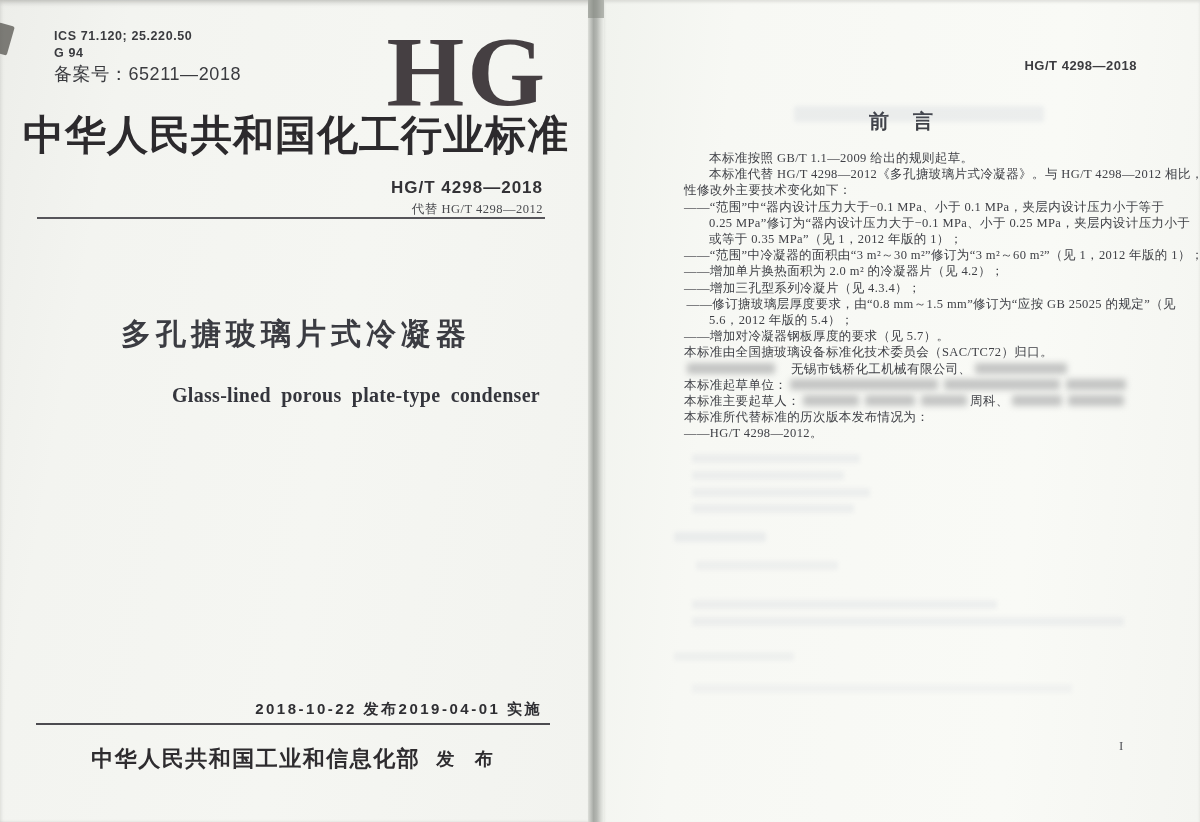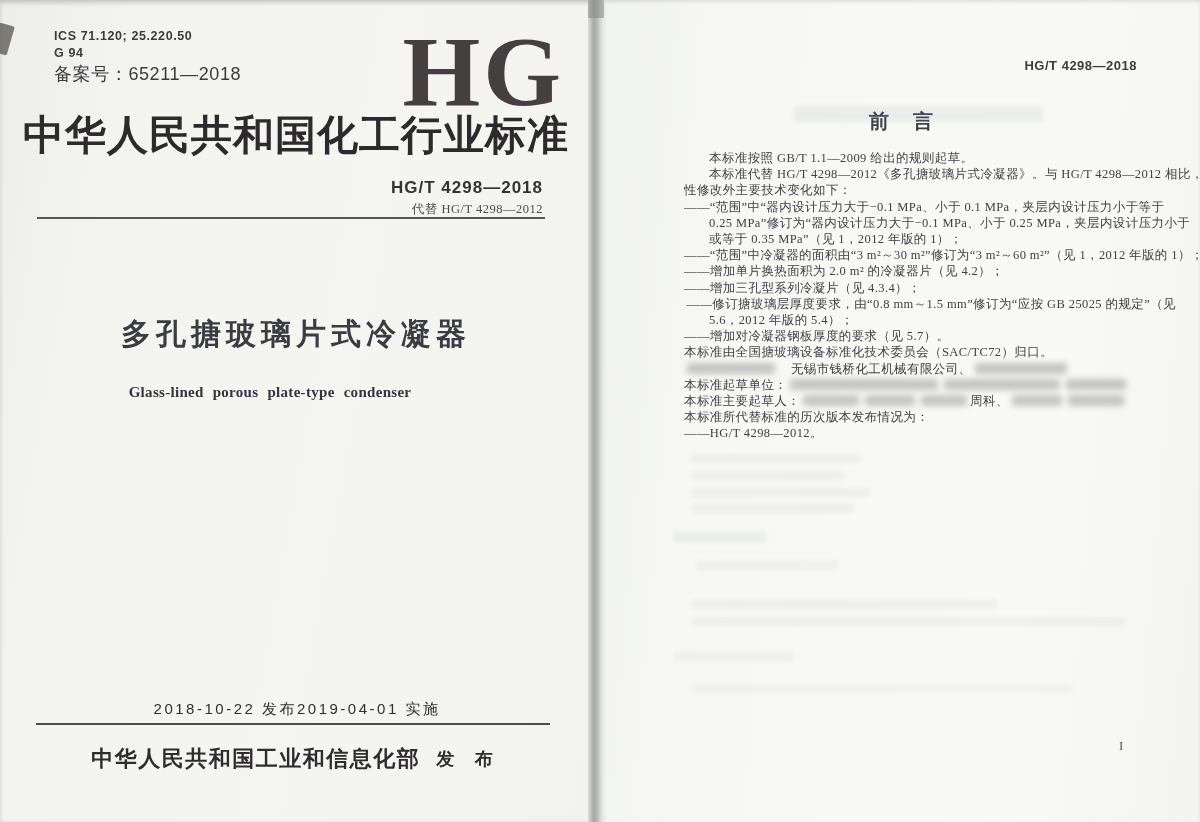--- a/index.html
+++ b/index.html
@@ -20,35 +20,35 @@
   .corner-mark{
     position:absolute;left:-5px;top:24px;width:16px;height:30px;
     background:#56544f;transform:rotate(16deg);opacity:.75;border-radius:2px;
   }
   .ics-block{position:absolute;left:54px;top:28px;color:#3a3b3f;
     font-family:"Liberation Sans","DejaVu Sans",sans-serif;font-weight:bold;
     font-size:12.5px;line-height:17px;letter-spacing:.6px;}
   .record-no{position:absolute;left:54px;top:62px;color:#3a3b3f;
     font-family:"Liberation Sans","DejaVu Sans",sans-serif;font-weight:normal;
     font-size:18px;letter-spacing:.6px;}
-  .hg-logo{position:absolute;left:16px;top:22px;width:548px;text-align:right;
+  .hg-logo{position:absolute;left:0;top:22px;width:548px;text-align:right;
     font-size:100px;line-height:1;font-weight:bold;color:#453f42;letter-spacing:3px;}
   .std-type{position:absolute;left:0;top:108px;width:592px;text-align:center;
     font-size:41px;font-weight:bold;color:#2c2a2d;letter-spacing:1px;white-space:nowrap;}
   .std-code{position:absolute;right:49px;top:178px;font-size:17px;font-weight:bold;
     color:#333236;letter-spacing:1px;font-family:"Liberation Sans","DejaVu Sans",sans-serif;}
   .std-replaces{position:absolute;right:49px;top:201px;font-size:12.5px;color:#4a4b4f;letter-spacing:.5px;}
   .rule-top{position:absolute;left:37px;top:217px;width:508px;height:2px;background:#56555a;}
   .cover-title{position:absolute;left:0;top:314px;width:592px;text-align:center;
     font-size:30px;font-weight:bold;color:#3b3c42;letter-spacing:5px;}
-  .cover-title-en{position:absolute;left:0;top:384px;width:540px;text-align:center;
-    font-size:15px;font-weight:bold;color:#34353c;word-spacing:5px;letter-spacing:.3px;}
+  .cover-title-en{position:absolute;left:0;top:384px;width:540px;text-align:right;
+    font-size:20px;font-weight:bold;color:#34353c;word-spacing:5px;letter-spacing:.3px;}
   .dates-row{position:absolute;left:52px;top:700px;width:490px;display:flex;
-    justify-content:center;font-family:"Liberation Sans","DejaVu Sans",sans-serif;
-    font-size:15px;font-weight:normal;color:#2f2f33;letter-spacing:2.5px;}
+    justify-content:flex-end;font-family:"Liberation Sans","DejaVu Sans",sans-serif;
+    font-size:15px;font-weight:bold;color:#2f2f33;letter-spacing:2.5px;}
   .rule-bottom{position:absolute;left:36px;top:723px;width:514px;height:2px;background:#4c4b50;}
   .publisher-row{position:absolute;left:0;top:744px;width:592px;text-align:center;
     font-size:22px;font-weight:bold;color:#2e2c2f;letter-spacing:1.5px;white-space:nowrap;}
   .publish-label{margin-left:16px;letter-spacing:8px;font-size:18px;vertical-align:1px;}
 
   
   .seam{position:absolute;left:588px;top:0;width:16px;height:822px;
     background:linear-gradient(90deg,#dddfda 0%,#a6a9a4 35%,#b4b7b2 55%,#d8dad5 80%,#eef0eb 100%);}
   .seam::before{content:"";position:absolute;left:0;top:0;width:100%;height:18px;background:#83867f;opacity:.55;}
 

